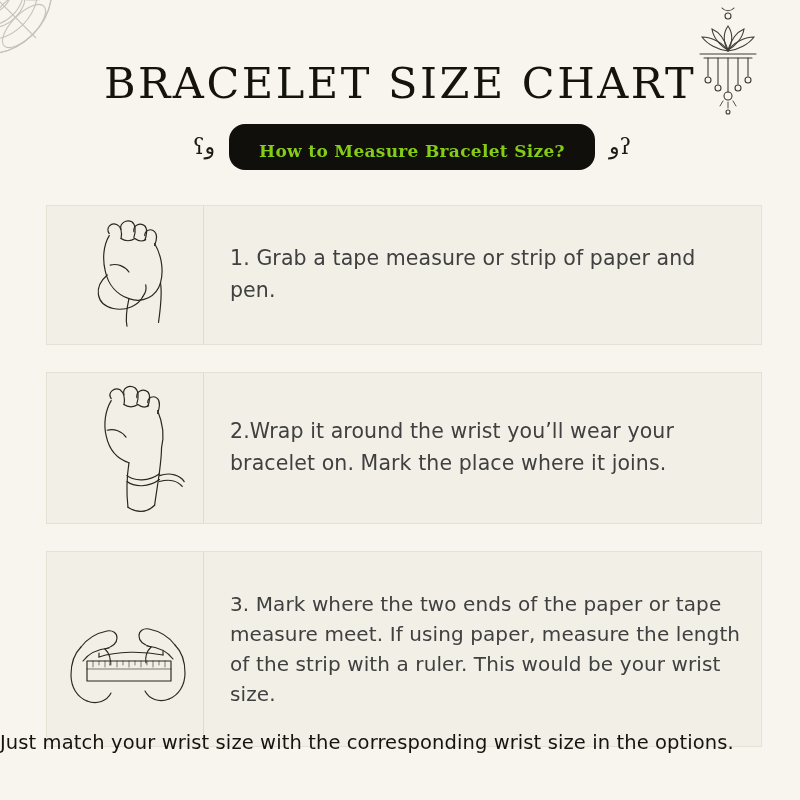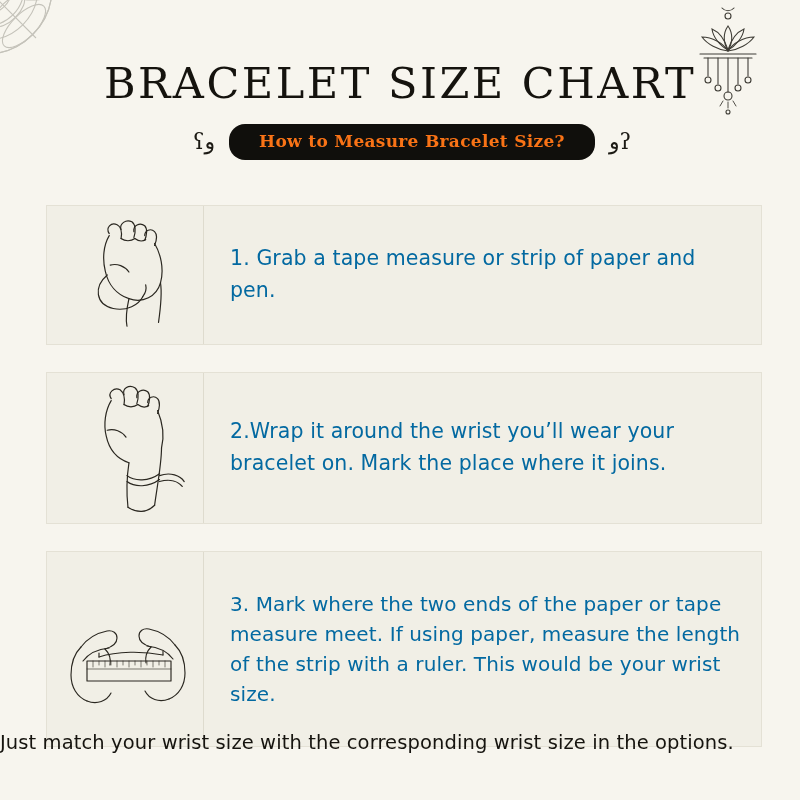--- a/index.html
+++ b/index.html
@@ -73,23 +73,23 @@
     margin-left: 12px;
   }
   .flourish {
     font-family: "DejaVu Serif", serif;
     font-size: 22px;
     color: #1c1a14;
     line-height: 1;
   }
   .pill {
     background: #100f0c;
-    color: #f97316;
+    color: #84cc16;
     border-radius: 16px;
-    padding: 7px 30px 9px 30px;
+    padding: 17px 30px 9px 30px;
     font-family: "DejaVu Serif", serif;
     font-weight: bold;
     font-size: 17px;
     letter-spacing: 0.3px;
     white-space: nowrap;
   }
 
   
   .steps {
     position: absolute;
@@ -114,21 +114,21 @@
     position: relative;
   }
   .step-img svg { display: block; width: 100%; height: 100%; }
   .step-text {
     flex: 1 1 auto;
     display: flex;
     align-items: center;
     padding: 10px 16px 10px 26px;
     font-size: 20.5px;
     line-height: 1.56;
-    color: #0369a1;
+    color: #404040;
     letter-spacing: 0.1px;
   }
   .step1 { height: 140px; }
   .step2 { height: 152px; }
   .step3 { height: 196px; }
 
   .step3 .step-text { font-size: 20px; line-height: 1.5; }
 
   
   .footer {

